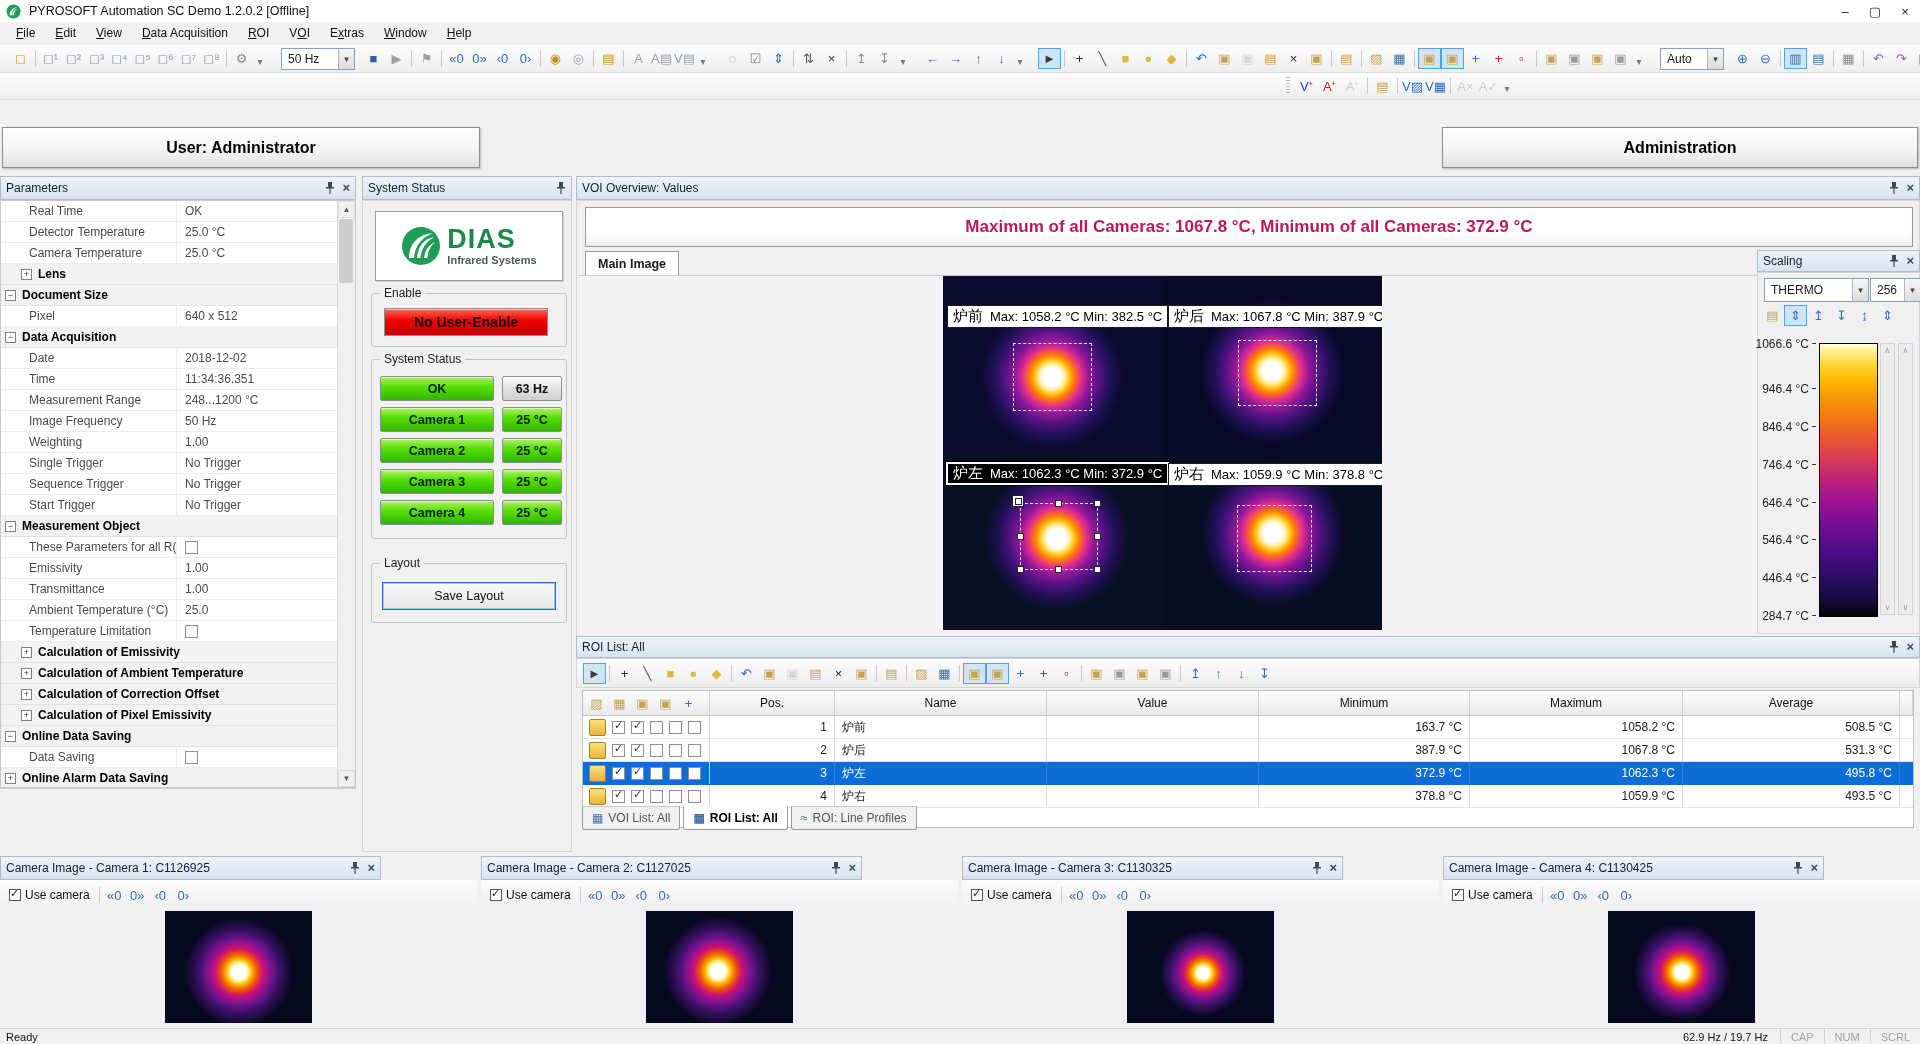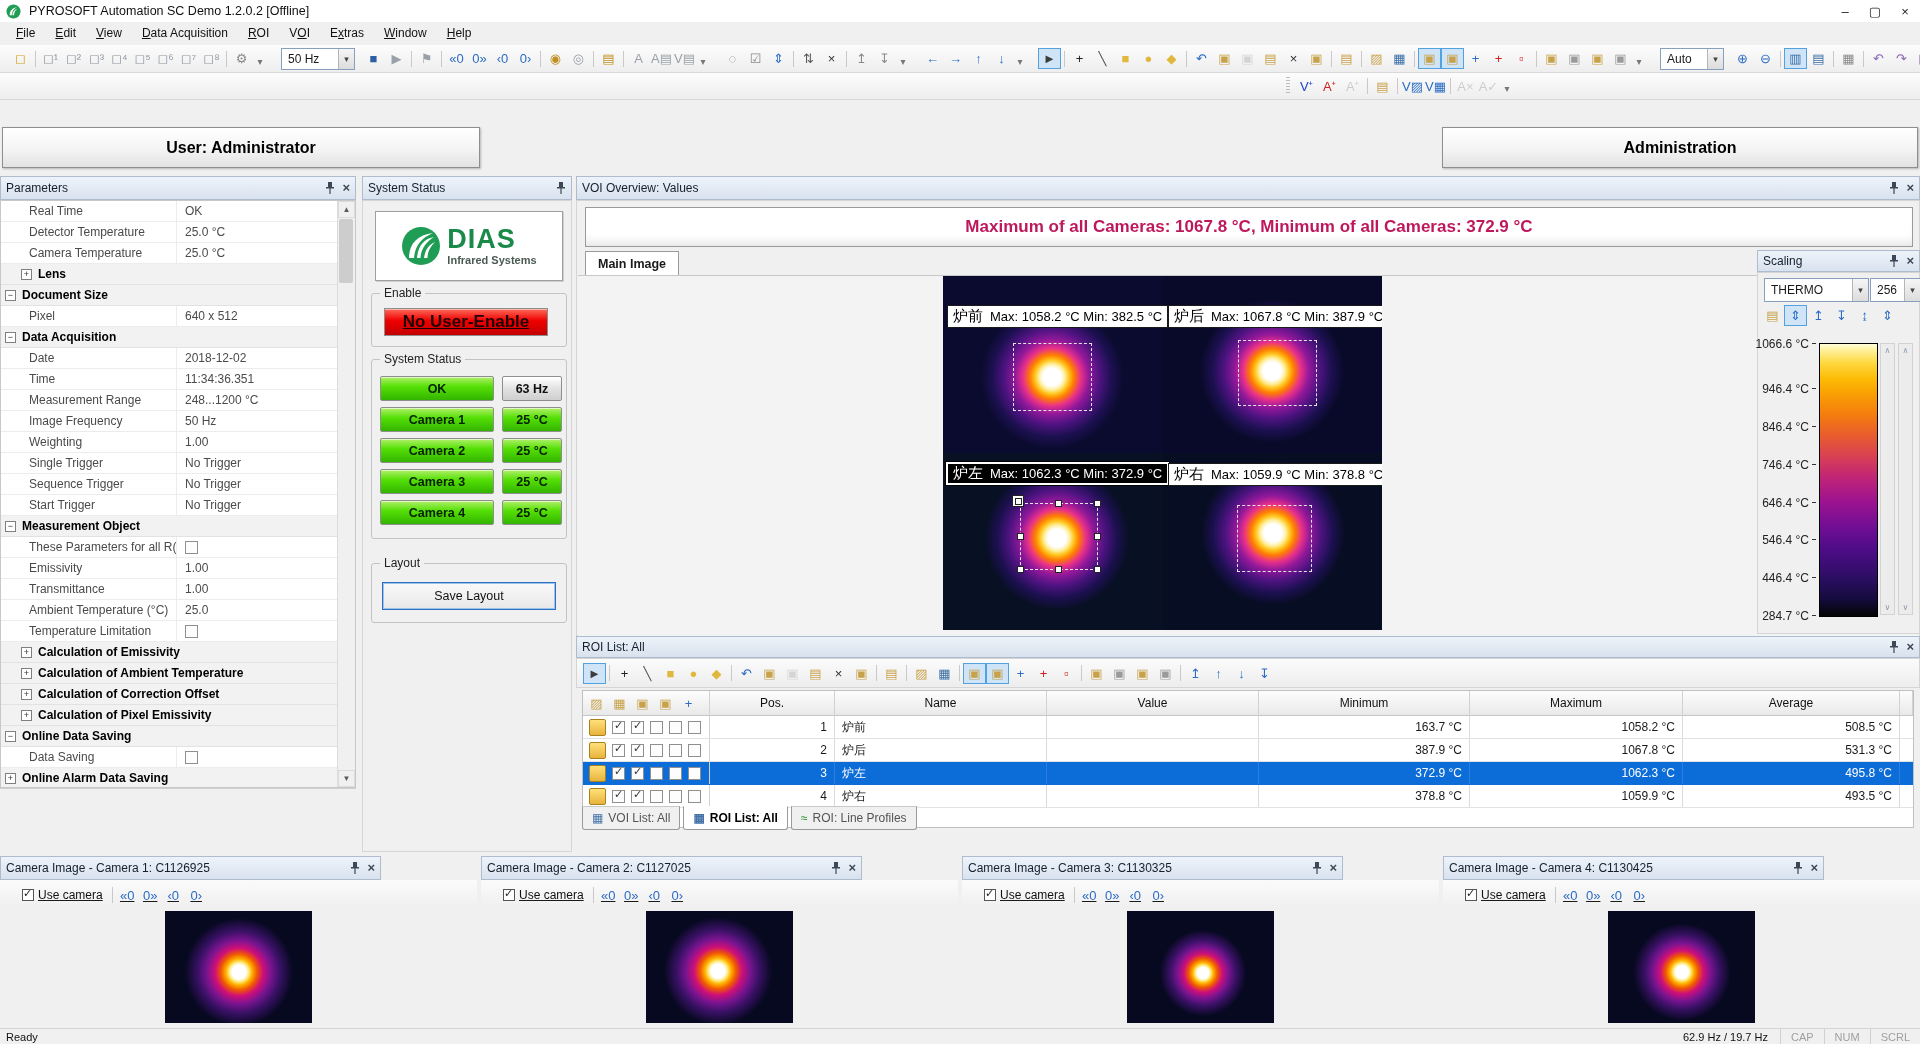--- a/index.html
+++ b/index.html
@@ -55,21 +55,21 @@
   
   #sys-body{position:absolute;left:362px;top:200px;width:210px;height:652px;background:#f0f0f0;border:1px solid #d5d5d5;box-sizing:border-box;}
   #logo-box{position:absolute;left:12px;top:10px;width:186px;height:68px;background:#fff;border:1px solid #9f9f9f;box-shadow:1px 1px 0 #cfcfcf;display:flex;align-items:center;justify-content:center;gap:6px;}
   .logo-txt{display:flex;flex-direction:column;line-height:1;}
   .logo-main{font-size:27px;font-weight:bold;color:#1a8a4a;letter-spacing:1px;}
   .logo-sub{font-size:11px;font-weight:bold;color:#4a5a52;margin-top:2px;}
   .grpbox{position:absolute;border:1px solid #c3c3c3;border-radius:3px;}
   .grplab{position:absolute;top:-8px;left:8px;background:#f0f0f0;padding:0 4px;font-size:12px;color:#222;}
   #btn-enable{position:absolute;left:12px;top:14px;width:162px;height:26px;display:flex;align-items:center;justify-content:center;
      background:linear-gradient(#ff6a5a,#ee0000 45%,#c40000);border:1px solid #8e8e8e;box-shadow:inset 0 1px 0 rgba(255,255,255,.5);
-     font-weight:bold;color:#200000;font-size:17px;text-decoration:underline;}
+     font-weight:bold;color:#200000;font-size:14px;}
   .srow{position:absolute;display:flex;gap:8px;}
   .gbtn{height:23px;display:flex;align-items:center;justify-content:center;font-weight:bold;font-size:12.5px;color:#042000;
      background:linear-gradient(#b2f06a,#55e006 42%,#33b400);border:1px solid #8e8e8e;border-radius:2px;box-shadow:inset 0 1px 0 rgba(255,255,255,.6);}
   .gbtn.silver{background:linear-gradient(#ffffff,#e0e0e0 55%,#cfcfcf);color:#111;}
   #btn-savelayout{position:absolute;left:10px;top:18px;width:172px;height:26px;display:flex;align-items:center;justify-content:center;
      background:linear-gradient(#f9f9f9,#e8e8e8);border:1px solid #2a6fc4;box-shadow:0 0 0 1px #9ec4ea inset;font-size:12.5px;color:#111;}
   
   #voi-body{position:absolute;left:576px;top:200px;width:1344px;height:436px;background:#f0f0f0;border:1px solid #d5d5d5;box-sizing:border-box;}
   #banner{position:absolute;left:8px;top:6px;width:1326px;height:38px;background:#fff;border:1px solid #9a9a9a;box-shadow:inset 0 -10px 14px -10px rgba(0,0,0,.18);display:flex;align-items:center;justify-content:center;font-size:17px;font-weight:bold;color:#be185d;}
   #mi-tab{position:absolute;left:8px;top:50px;height:24px;padding:0 12px;background:#fff;border:1px solid #9a9a9a;border-bottom:none;display:flex;align-items:center;font-weight:bold;font-size:12.5px;}
@@ -118,21 +118,21 @@
   .rrow.sel{border-bottom-color:#0c6cd8;}
   .w-pos{width:125px;} .w-name{width:212px;} .w-val{width:212px;} .w-min{width:211px;} .w-max{width:213px;} .w-avg{width:217px;} .w-fill{flex:1;border-right:none;}
   
   #btabs{position:absolute;left:582px;top:806px;display:flex;gap:3px;}
   .btab{height:22px;display:flex;align-items:center;gap:5px;padding:0 9px;background:#f0f0f0;border:1px solid #9a9a9a;border-top:1px solid #c9c9c9;border-radius:0 0 3px 3px;color:#555;font-size:12px;}
   .btab.active{background:#fff;color:#000;font-weight:bold;border-top-color:#fff;}
   .btico{font-size:12px;color:#4472a8;}
   .btab:nth-child(3) .btico{color:#2a8a2a;}
   
   .camhdr{top:856px;width:381px;}
-  .camtb{position:absolute;top:880px;width:477px;height:31px;background:linear-gradient(#fbfbfb,#eeeeee);border-bottom:1px solid #ddd;display:flex;align-items:center;padding-left:22px;box-sizing:border-box;text-decoration:underline;}
+  .camtb{position:absolute;top:880px;width:477px;height:31px;background:linear-gradient(#fbfbfb,#eeeeee);border-bottom:1px solid #ddd;display:flex;align-items:center;padding-left:9px;box-sizing:border-box;}
   .camtb .uclab{margin:0 6px 0 4px;color:#111;}
   .cambody{position:absolute;top:906px;width:477px;height:122px;background:#f0f0f0;display:flex;align-items:center;justify-content:center;}
   .camimg{width:147px;height:112px;background:#070921;position:relative;overflow:hidden;}
   .cspot{position:absolute;width:120px;height:120px;border-radius:50%;
     background:radial-gradient(circle,#ffffff 0 7px,#ffe97a 10px,#ffb300 13px,#f05a00 18px,#cf0f78 24px,#7a1490 32px,#3a1166 41px,rgba(7,9,33,0) 54px);}
   .ccb{width:12px;height:12px;border:1px solid #555;background:#fff;position:relative;box-sizing:border-box;flex:none;}
   .ccb::after{content:"✓";position:absolute;left:0px;top:-3px;font-size:11px;color:#222;}
   
   #statusbar{position:absolute;left:0;top:1028px;width:1920px;height:16px;background:#f0f0f0;border-top:1px solid #d4d4d4;display:flex;align-items:center;font-size:11px;box-sizing:border-box;}
   #statusbar .ready{padding-left:6px;color:#111;}

